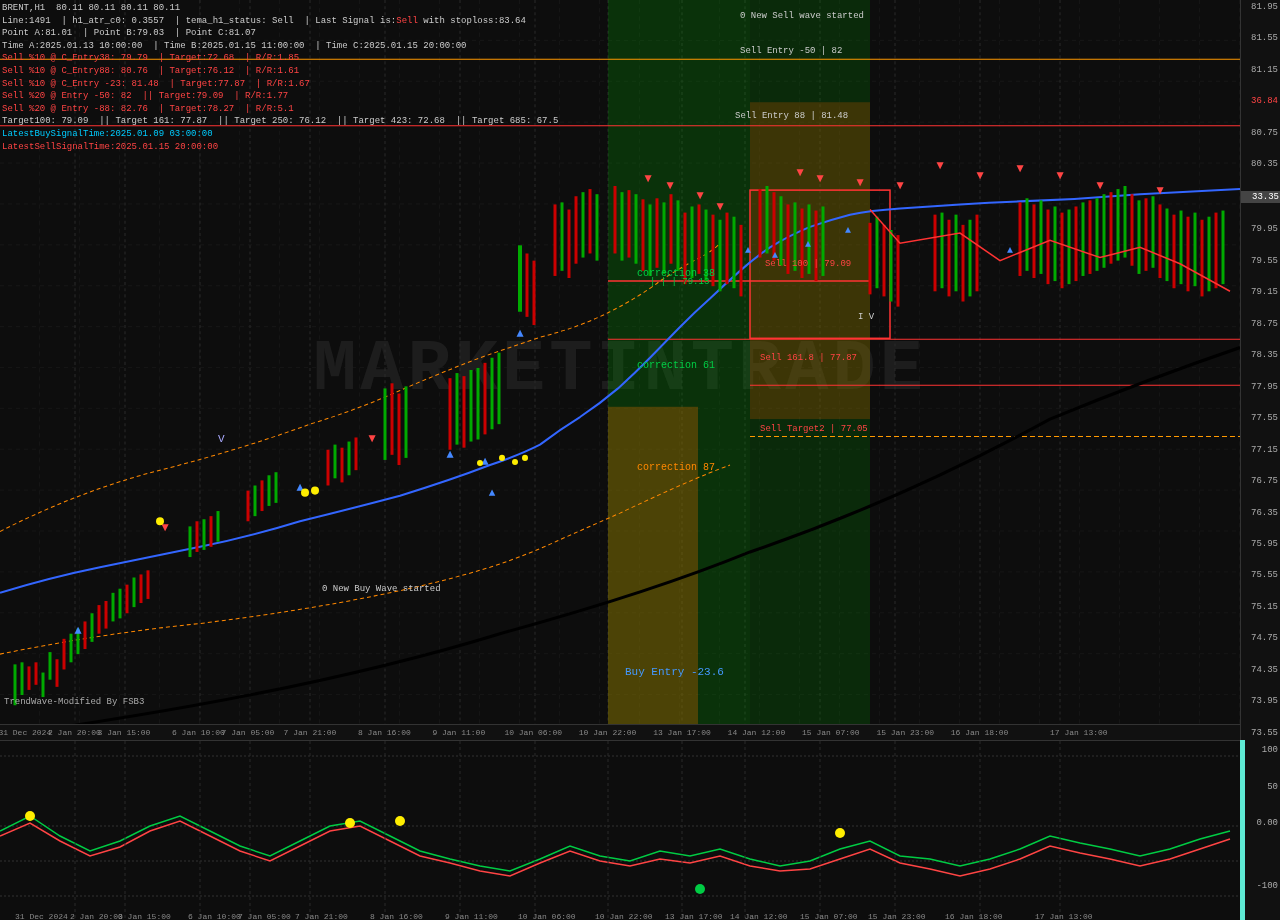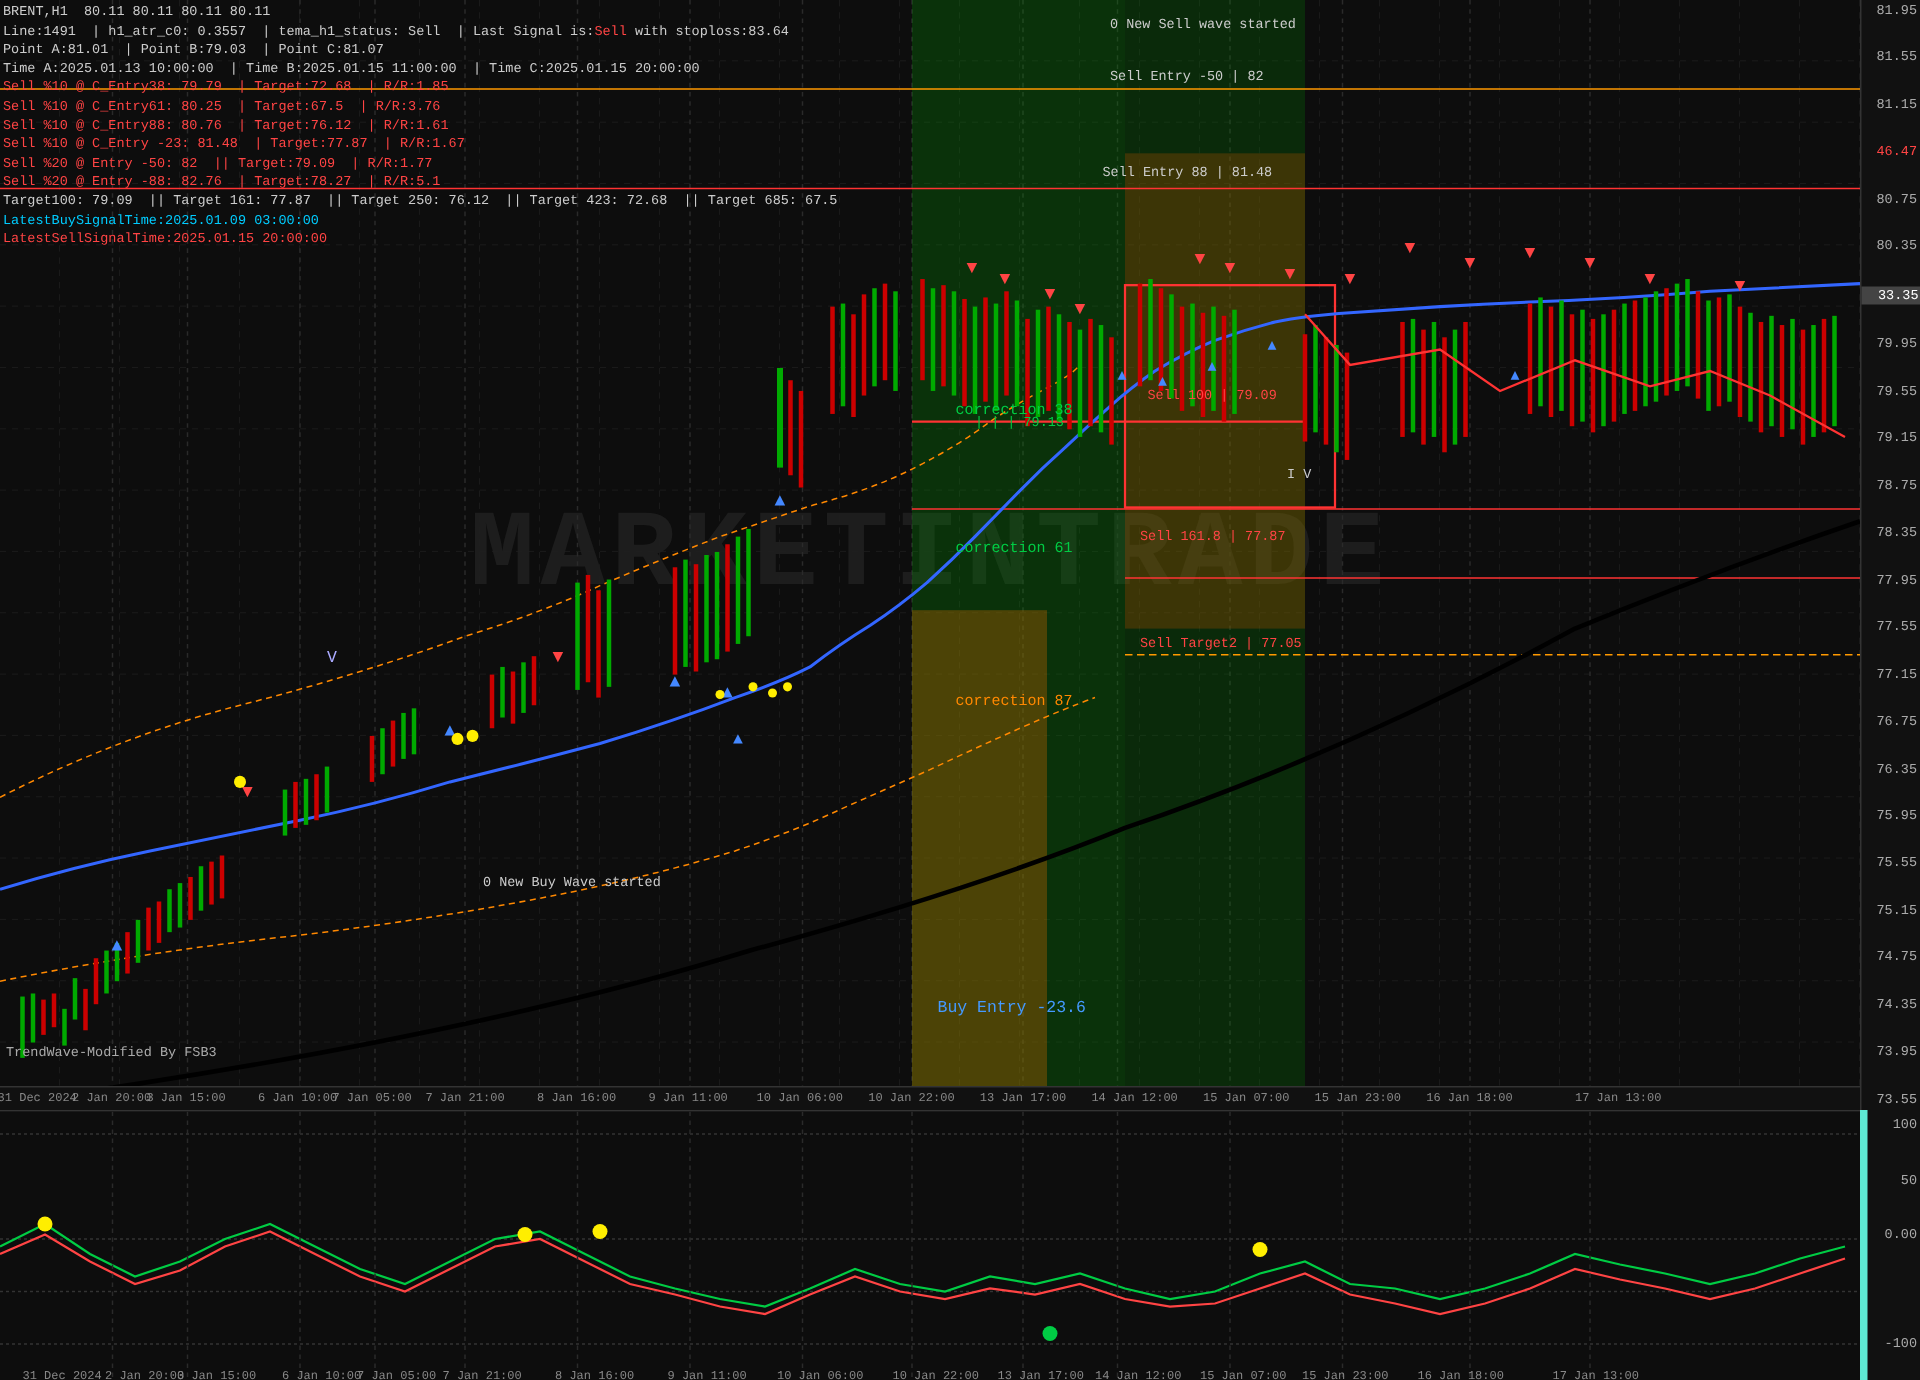--- a/index.html
+++ b/index.html
@@ -406,21 +406,20 @@
       <text x="760" y="422" fill="#ff4444" font-size="9">Sell Target2 | 77.05</text>
       <text x="858" y="312" fill="#cccccc" font-size="9">I V</text>
     </svg>
 
     <div id="info-overlay">
       <div class="info-line">BRENT,H1&nbsp;&nbsp;80.11 80.11 80.11 80.11</div>
       <div class="info-line">Line:1491&nbsp;&nbsp;|&nbsp;h1_atr_c0: 0.3557&nbsp;&nbsp;|&nbsp;tema_h1_status: Sell&nbsp;&nbsp;|&nbsp;Last Signal is:<span class="info-red">Sell</span> with stoploss:83.64</div>
       <div class="info-line">Point A:81.01&nbsp;&nbsp;|&nbsp;Point B:79.03&nbsp;&nbsp;|&nbsp;Point C:81.07</div>
       <div class="info-line">Time A:2025.01.13 10:00:00&nbsp;&nbsp;|&nbsp;Time B:2025.01.15 11:00:00&nbsp;&nbsp;|&nbsp;Time C:2025.01.15 20:00:00</div>
       <div class="info-line info-red">Sell %10 @ C_Entry38: 79.79&nbsp;&nbsp;|&nbsp;Target:72.68&nbsp;&nbsp;|&nbsp;R/R:1.85</div>
-      <div class="info-line info-red">Sell %10 @ C_Entry61: 80.25&nbsp;&nbsp;|&nbsp;Target:67.5&nbsp;&nbsp;|&nbsp;R/R:3.76</div>
       <div class="info-line info-red">Sell %10 @ C_Entry88: 80.76&nbsp;&nbsp;|&nbsp;Target:76.12&nbsp;&nbsp;|&nbsp;R/R:1.61</div>
       <div class="info-line info-red">Sell %10 @ C_Entry -23: 81.48&nbsp;&nbsp;|&nbsp;Target:77.87&nbsp;&nbsp;|&nbsp;R/R:1.67</div>
       <div class="info-line info-red">Sell %20 @ Entry -50: 82&nbsp;&nbsp;||&nbsp;Target:79.09&nbsp;&nbsp;|&nbsp;R/R:1.77</div>
       <div class="info-line info-red">Sell %20 @ Entry -88: 82.76&nbsp;&nbsp;|&nbsp;Target:78.27&nbsp;&nbsp;|&nbsp;R/R:5.1</div>
       <div class="info-line">Target100: 79.09&nbsp;&nbsp;||&nbsp;Target 161: 77.87&nbsp;&nbsp;||&nbsp;Target 250: 76.12&nbsp;&nbsp;||&nbsp;Target 423: 72.68&nbsp;&nbsp;||&nbsp;Target 685: 67.5</div>
       <div class="info-line info-cyan">LatestBuySignalTime:2025.01.09 03:00:00</div>
       <div class="info-line info-red">LatestSellSignalTime:2025.01.15 20:00:00</div>
     </div>
 
     <div id="time-axis" style="position:absolute;bottom:0;left:0;width:1240px;height:16px;background:#111;border-top:1px solid #333;">
@@ -440,21 +439,21 @@
       <span class="time-label" style="left:73%">15 Jan 23:00</span>
       <span class="time-label" style="left:79%">16 Jan 18:00</span>
       <span class="time-label" style="left:87%">17 Jan 13:00</span>
     </div>
   </div>
 
   <div id="price-axis">
     <span class="price-label">81.95</span>
     <span class="price-label">81.55</span>
     <span class="price-label">81.15</span>
-    <span class="price-label" style="color:#ff4444">46.47</span>
+    <span class="price-label" style="color:#ff4444">36.84</span>
     <span class="price-label">80.75</span>
     <span class="price-label">80.35</span>
     <span class="price-label" style="background:#444;color:#fff;padding:1px">33.35</span>
     <span class="price-label">79.95</span>
     <span class="price-label">79.55</span>
     <span class="price-label">79.15</span>
     <span class="price-label">78.75</span>
     <span class="price-label">78.35</span>
     <span class="price-label">77.95</span>
     <span class="price-label">77.55</span>
@@ -529,16 +528,16 @@
       <text x="868" y="178" fill="#888" font-size="8">15 Jan 23:00</text>
       <text x="945" y="178" fill="#888" font-size="8">16 Jan 18:00</text>
       <text x="1035" y="178" fill="#888" font-size="8">17 Jan 13:00</text>
     </svg>
   </div>
 
   <div id="osc-axis">
     <span class="osc-label" style="top:5px">100</span>
     <span class="osc-label" style="top:42px">50</span>
     <span class="osc-label" style="top:78px">0.00</span>
-    <span class="osc-label" style="top:151px">-100</span>
+    <span class="osc-label" style="top:141px">-100</span>
   </div>
 
 </div>
 
 </body></html>

